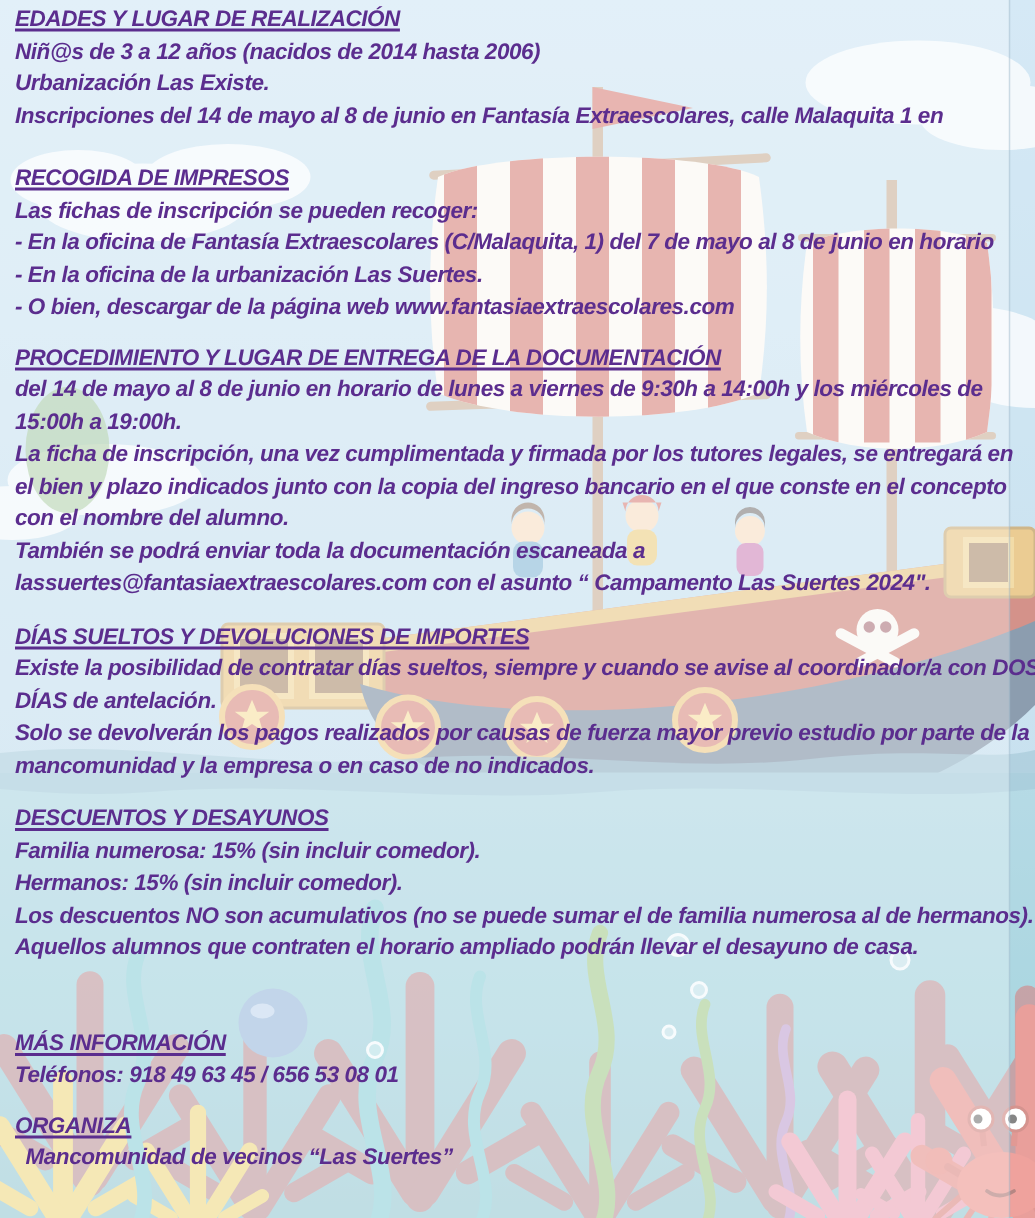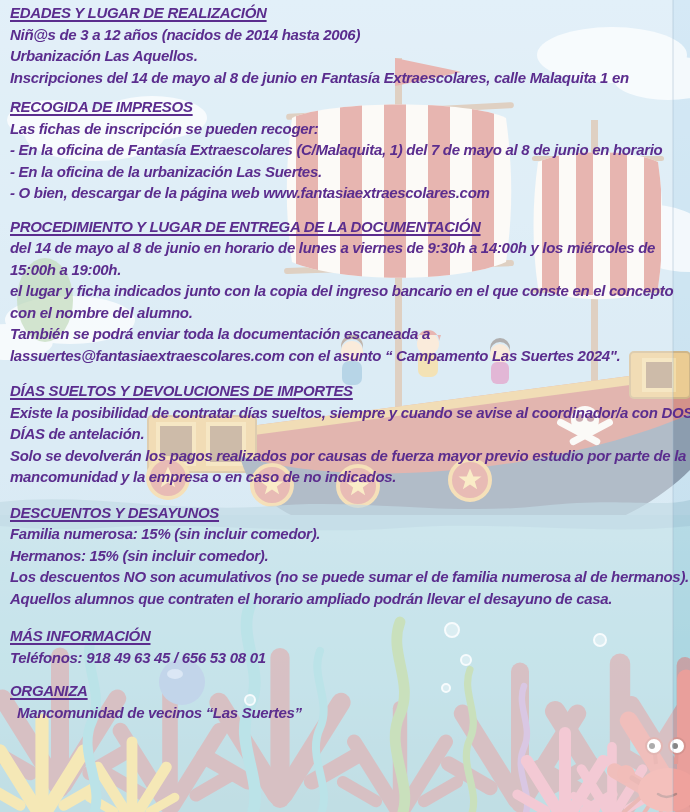--- a/index.html
+++ b/index.html
@@ -13,24 +13,24 @@
     font-style:italic;font-weight:700;color:#5b2d8e;
     font-size:15px;line-height:21.5px;letter-spacing:-0.3px;
   }
   .hd{
     text-decoration:underline;
     text-decoration-thickness:1.5px;text-underline-offset:2px;
     white-space:nowrap;
   }
   .ln{white-space:nowrap;}
   .indent{padding-left:7px;}
-  .mb16{margin-bottom:8px}
+  .mb16{margin-bottom:20px}
   .mb12{margin-bottom:12px}
   .mb14{margin-bottom:14px}
-  .mb26{margin-bottom:16px}
+  .mb26{margin-bottom:42px}
 </style>
 </head>
 <body>
 
 <div class="page">
 
   <svg class="bg" width="690" height="812" viewBox="0 0 690 812" aria-hidden="true">
     <defs>
       <linearGradient id="sky" x1="0" y1="0" x2="0" y2="1">
         <stop offset="0" stop-color="#b3d7ee"></stop>
@@ -216,37 +216,38 @@
     <rect x="0" y="0" width="690" height="812" fill="#ffffff" opacity="0.45"></rect>
     <rect x="0" y="0" width="673" height="812" fill="#ffffff" opacity="0.32"></rect>
     <rect x="672.5" y="0" width="1" height="812" fill="#9fb9cc" opacity="0.5"></rect>
   </svg>
 
   <div class="content">
 
     <div class="mb16">
       <div class="hd">EDADES Y LUGAR DE REALIZACIÓN</div>
       <div class="ln">Niñ@s de 3 a 12 años (nacidos de 2014 hasta 2006)</div>
-      <div class="ln">Urbanización Las Aquellos.</div>
+      <div class="ln">Urbanización Las Existe.</div>
       <div class="ln">Inscripciones del 14 de mayo al 8 de junio en Fantasía Extraescolares, calle Malaquita 1 en</div>
     </div>
 
     <div class="mb12">
       <div class="hd">RECOGIDA DE IMPRESOS</div>
       <div class="ln">Las fichas de inscripción se pueden recoger:</div>
       <div class="ln">- En la oficina de Fantasía Extraescolares (C/Malaquita, 1) del 7 de mayo al 8 de junio en horario</div>
       <div class="ln">- En la oficina de la urbanización Las Suertes.</div>
       <div class="ln">- O bien, descargar de la página web www.fantasiaextraescolares.com</div>
     </div>
 
     <div class="mb14">
       <div class="hd">PROCEDIMIENTO Y LUGAR DE ENTREGA DE LA DOCUMENTACIÓN</div>
       <div class="ln">del 14 de mayo al 8 de junio en horario de lunes a viernes de 9:30h a 14:00h y los miércoles de</div>
       <div class="ln">15:00h a 19:00h.</div>
-      <div class="ln">el lugar y ficha indicados junto con la copia del ingreso bancario en el que conste en el concepto</div>
+      <div class="ln">La ficha de inscripción, una vez cumplimentada y firmada por los tutores legales, se entregará en</div>
+      <div class="ln">el bien y plazo indicados junto con la copia del ingreso bancario en el que conste en el concepto</div>
       <div class="ln">con el nombre del alumno.</div>
       <div class="ln">También se podrá enviar toda la documentación escaneada a</div>
       <div class="ln">lassuertes@fantasiaextraescolares.com con el asunto “ Campamento Las Suertes 2024".</div>
     </div>
 
     <div class="mb14">
       <div class="hd">DÍAS SUELTOS Y DEVOLUCIONES DE IMPORTES</div>
       <div class="ln">Existe la posibilidad de contratar días sueltos, siempre y cuando se avise al coordinador/a con DOS</div>
       <div class="ln">DÍAS de antelación.</div>
       <div class="ln">Solo se devolverán los pagos realizados por causas de fuerza mayor previo estudio por parte de la</div>

